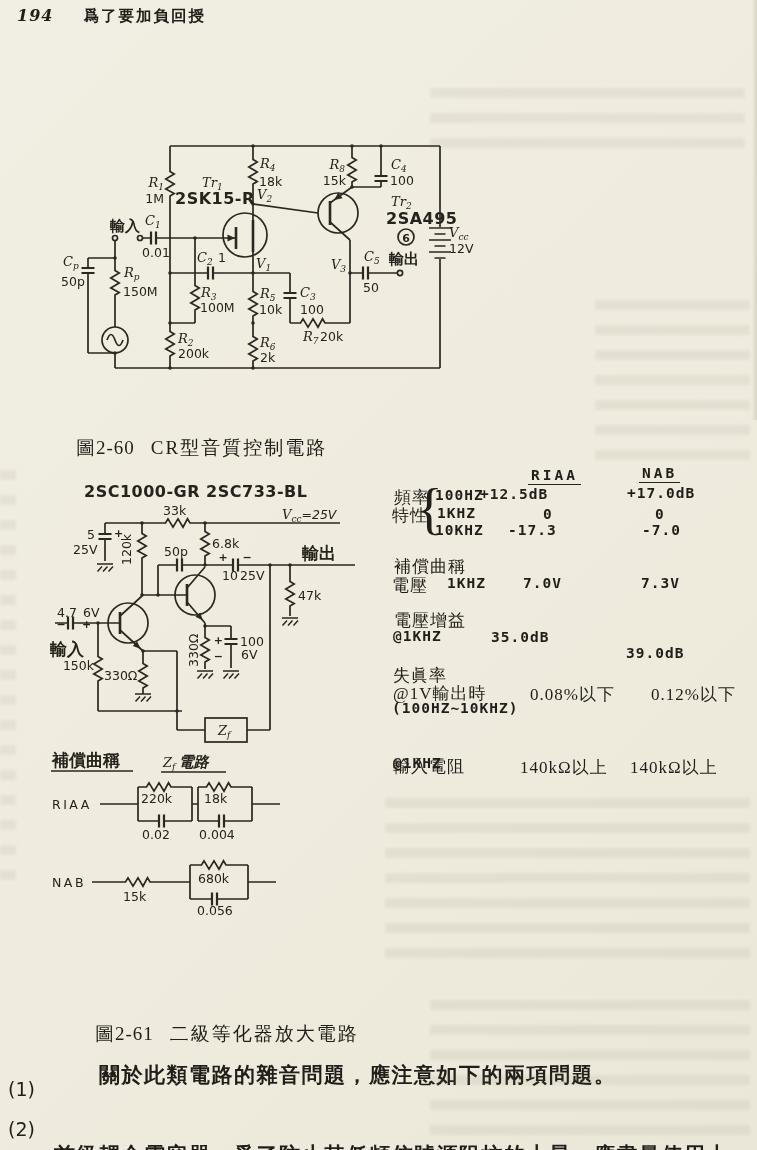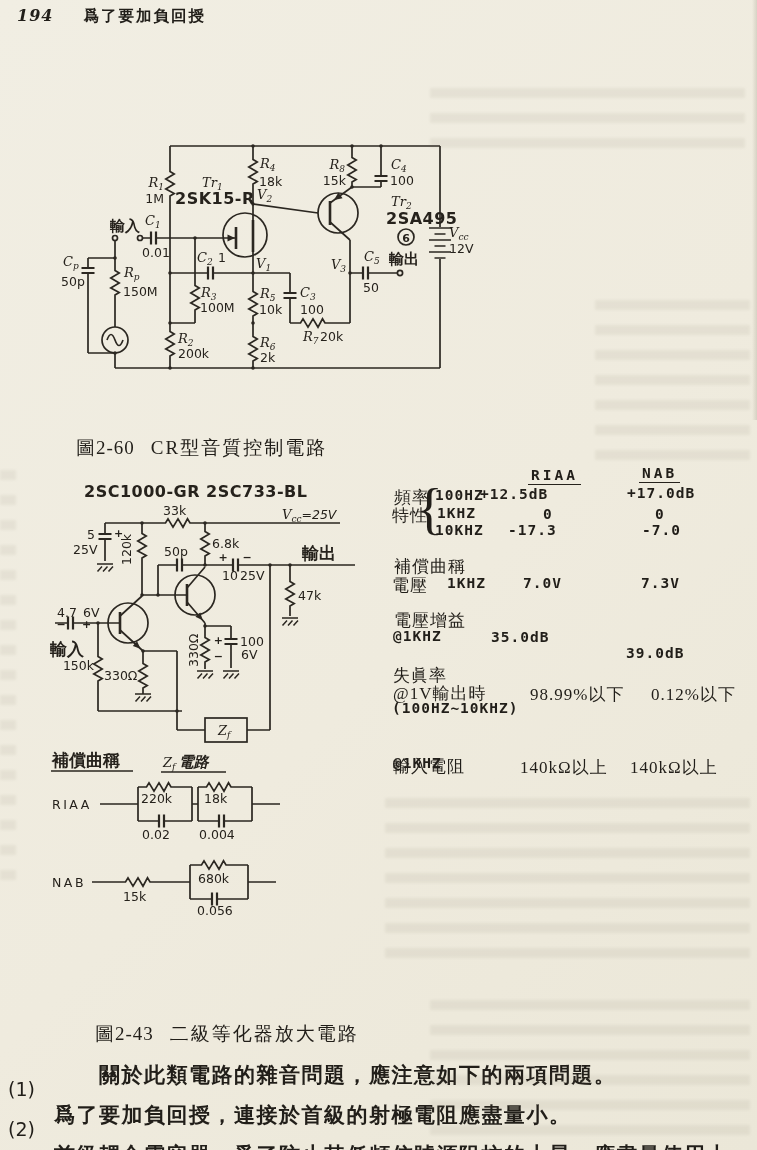--- a/index.html
+++ b/index.html
@@ -288,21 +288,21 @@
     <span class="zh" style="left:2px;top:119px">電壓</span>
     <span style="left:57px;top:120px">1KHZ</span>
     <span style="left:133px;top:120px">7.0V</span>
     <span style="left:251px;top:120px">7.3V</span>
     <span class="zh" style="left:4px;top:154px">電壓增益</span>
     <span style="left:3px;top:173px">@1KHZ</span>
     <span style="left:101px;top:174px">35.0dB</span>
     <span style="left:236px;top:190px">39.0dB</span>
     <span class="zh" style="left:3px;top:209px">失眞率</span>
     <span class="zh" style="left:3px;top:227px">@1V輸出時</span>
-    <span class="zh" style="left:140px;top:228px">98.99%以下</span>
+    <span class="zh" style="left:140px;top:228px">0.08%以下</span>
     <span class="zh" style="left:261px;top:228px">0.12%以下</span>
     <span style="left:2px;top:245px">(100HZ~10KHZ)</span>
     <span class="zh" style="left:3px;top:300px">輸入電阻</span>
     <span style="left:3px;top:300px">@1KHZ</span>
     <span class="zh" style="left:130px;top:301px">140kΩ以上</span>
     <span class="zh" style="left:240px;top:301px">140kΩ以上</span>
   </div>
 
   <svg style="left:40px;top:742px" width="330" height="185" viewBox="0 0 330 185">
     <text class="cjk17" x="12" y="24">補償曲稱</text>
@@ -328,26 +328,25 @@
       <use href="#rz" transform="translate(82,140) rotate(-90)"></use>
       <use href="#rz" transform="translate(158,123) rotate(-90)"></use>
       <use href="#cpl" transform="translate(172,157)" stroke-width="2.2"></use>
     </g>
     <text class="val" x="83" y="159">15k</text>
     <text class="val" x="158" y="141">680k</text>
     <text class="val" x="157" y="173">0.056</text>
   </svg>
 
   <div class="caption" style="left:95px;top:974px">
-    <span class="capno">圖2-43</span><span>二級等化器放大電路</span>
+    <span class="capno">圖2-61</span><span>二級等化器放大電路</span>
   </div>
 
   <p class="note" style="left:99px;top:1036px;width:640px">關於此類電路的雜音問題，應注意如下的兩項問題。</p>
   <span class="num" style="left:8px;top:1078px">(1)</span>
-  <p class="note" style="left:54px;top:1076px;width:690px">爲了要加負回授，連接於首級的射極電阻應盡量小。</p>
   <span class="num" style="left:8px;top:1118px">(2)</span>
   <p class="note" style="left:54px;top:1116px;width:700px">首級耦合電容器，爲了防止其低頻信號源阻抗的上昇，應盡量使用大</p>
 
   <div class="smudge" style="left:430px;top:88px;width:315px;height:66px"></div>
   <div class="smudge" style="left:595px;top:300px;width:155px;height:160px"></div>
   <div class="smudge" style="left:385px;top:798px;width:365px;height:175px"></div>
   <div class="smudge" style="left:430px;top:1000px;width:320px;height:140px"></div>
   <div class="smudge" style="left:0px;top:470px;width:16px;height:420px"></div>
   <div class="edge"></div>
 </div>

